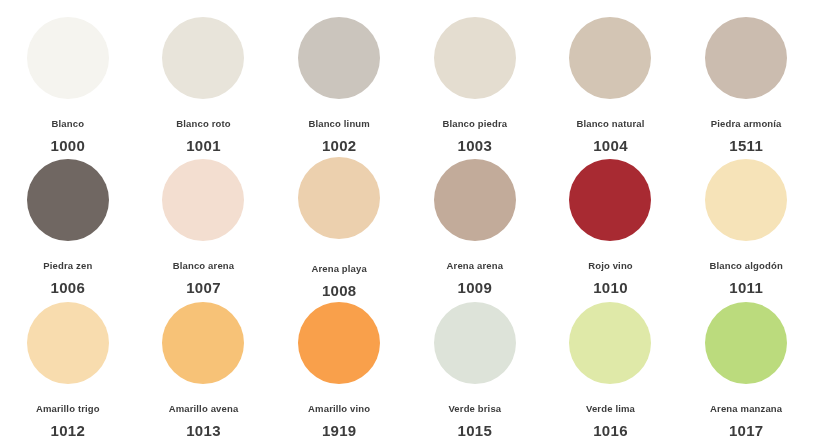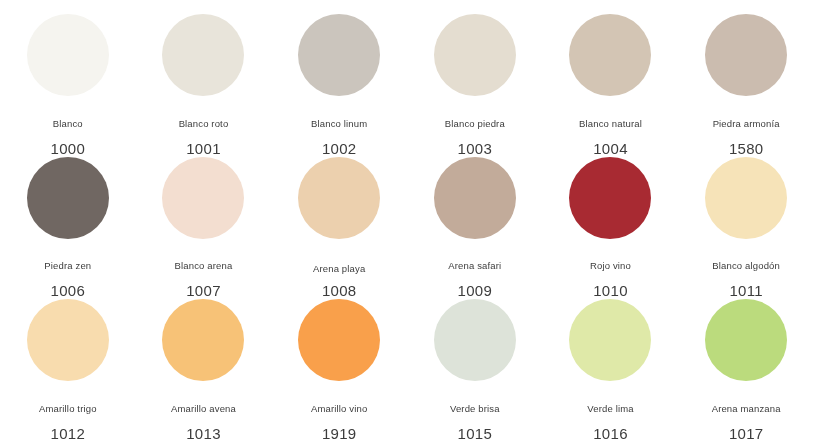--- a/index.html
+++ b/index.html
@@ -20,22 +20,23 @@
     grid-template-rows: repeat(3, 1fr);
     width: 814px;
     height: 444px;
     box-sizing: border-box;
     padding: 12px 0 4px 0;
   }
   .swatch-cell {
     display: flex;
     flex-direction: column;
     align-items: center;
-    justify-content: space-between;
+    justify-content: center;
     box-sizing: border-box;
+    font-weight: bold;
   }
   .swatch-circle {
     width: 82px;
     height: 82px;
     border-radius: 50%;
     flex: 0 0 auto;
     margin-top: 2px;
   }
   .swatch-name {
     margin-top: 19px;
@@ -81,40 +82,40 @@
       <div class="swatch-code" style="color: rgb(60, 60, 60);">1003</div>
     </div>
     <div class="swatch-cell">
       <div class="swatch-circle" style="background-color: rgb(211, 197, 180);"></div>
       <div class="swatch-name" style="color: rgb(60, 60, 60);">Blanco natural</div>
       <div class="swatch-code" style="color: rgb(60, 60, 60);">1004</div>
     </div>
     <div class="swatch-cell">
       <div class="swatch-circle" style="background-color: rgb(203, 188, 175);"></div>
       <div class="swatch-name" style="color: rgb(60, 60, 60);">Piedra armonía</div>
-      <div class="swatch-code" style="color: rgb(60, 60, 60);">1580</div>
+      <div class="swatch-code" style="color: rgb(60, 60, 60);">1511</div>
     </div>
     <div class="swatch-cell">
       <div class="swatch-circle" style="background-color: rgb(112, 103, 98);"></div>
       <div class="swatch-name" style="color: rgb(60, 60, 60);">Piedra zen</div>
       <div class="swatch-code" style="color: rgb(60, 60, 60);">1006</div>
     </div>
     <div class="swatch-cell">
       <div class="swatch-circle" style="background-color: rgb(243, 222, 208);"></div>
       <div class="swatch-name" style="color: rgb(60, 60, 60);">Blanco arena</div>
       <div class="swatch-code" style="color: rgb(60, 60, 60);">1007</div>
     </div>
     <div class="swatch-cell">
       <div class="swatch-circle" style="background-color: rgb(236, 208, 174);"></div>
       <div class="swatch-name" style="color: rgb(60, 60, 60); margin-top: 24px;">Arena playa</div>
       <div class="swatch-code" style="color: rgb(60, 60, 60);">1008</div>
     </div>
     <div class="swatch-cell">
       <div class="swatch-circle" style="background-color: rgb(194, 171, 154);"></div>
-      <div class="swatch-name" style="color: rgb(60, 60, 60);">Arena safari</div>
+      <div class="swatch-name" style="color: rgb(60, 60, 60);">Arena arena</div>
       <div class="swatch-code" style="color: rgb(60, 60, 60);">1009</div>
     </div>
     <div class="swatch-cell">
       <div class="swatch-circle" style="background-color: rgb(168, 42, 50);"></div>
       <div class="swatch-name" style="color: rgb(60, 60, 60);">Rojo vino</div>
       <div class="swatch-code" style="color: rgb(60, 60, 60);">1010</div>
     </div>
     <div class="swatch-cell">
       <div class="swatch-circle" style="background-color: rgb(246, 227, 184);"></div>
       <div class="swatch-name" style="color: rgb(60, 60, 60);">Blanco algodón</div>

